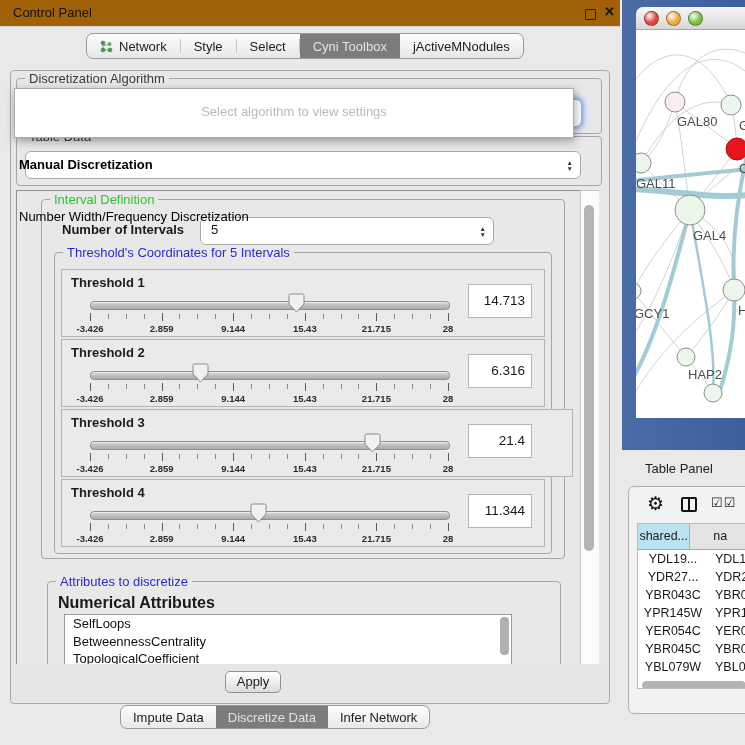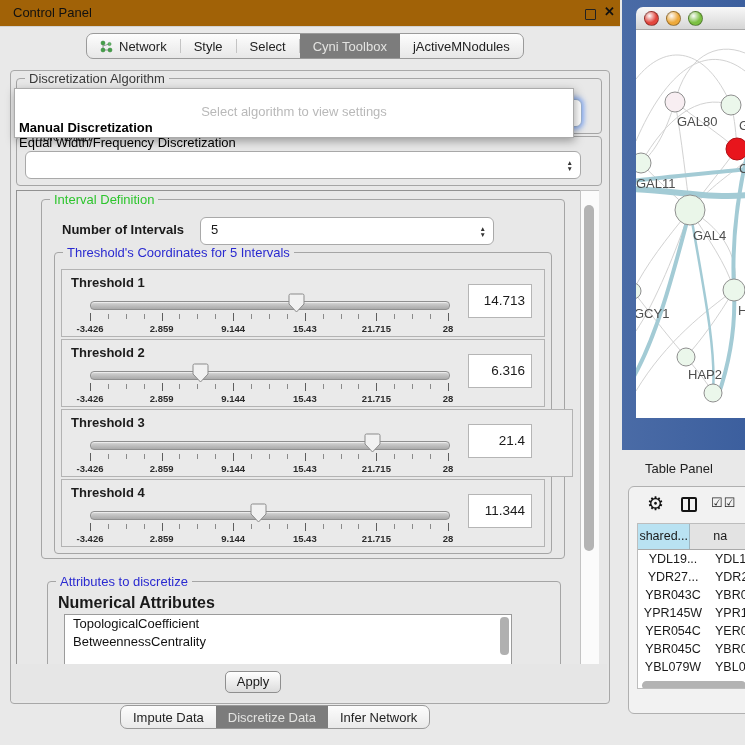--- a/index.html
+++ b/index.html
@@ -26,21 +26,21 @@
   .grouplabel{position:absolute;top:-8px;left:8px;background:#e8e8e8;padding:0 4px;font-size:13px;color:#3a3a3a;white-space:nowrap;}
   .grouplabel.green{color:#2dc52d;}
   .grouplabel.blue{color:#2a2ad0;}
 
   #algo-group{left:16px;top:78px;width:584px;height:54px;}
   #algo-remnant{left:500px;top:99px;width:80px;height:26px;background:#fff;border:1px solid #9ab0d0;border-radius:6px;
                 box-shadow:0 0 5px 2px rgba(100,150,245,.75);z-index:4;}
   #popup{left:14px;top:88px;width:558px;height:48px;background:#fff;border:1px solid #ababab;
          box-shadow:1px 3px 9px rgba(0,0,0,.35);z-index:6;}
   #popup .hint{text-align:center;color:#b9b9b9;font-size:13px;height:16px;padding-top:15px;}
-  #popup .opt{font-size:13px;height:15px;line-height:15px;padding-left:4px;color:#000;}
+  #popup .opt{font-size:13px;height:15px;line-height:15px;padding-left:4px;color:#000;margin-top:37px;}
   #popup .opt.b{font-weight:bold;}
 
   #tabledata-group{left:16px;top:136px;width:584px;height:48px;}
   .combo{position:absolute;background:#fff;border:1px solid #a9a9a9;border-radius:6px;font-size:13px;}
   .combo .val{position:absolute;left:10px;top:0;line-height:24px;}
   .spinner{position:absolute;right:7px;top:50%;transform:translateY(-50%);display:flex;flex-direction:column;
            font-size:6.5px;line-height:5.5px;color:#333;text-align:center;}
   #tabledata-combo{left:8px;top:14px;width:554px;height:26px;}
 
   #viewport{left:16px;top:190px;width:564px;height:474px;border:1px solid #919191;background:#e8e8e8;overflow:hidden;}
@@ -147,21 +147,21 @@
 <div id="outer" class="abs"></div>
 
 <div id="algo-group" class="abs group">
   <span class="grouplabel">Discretization Algorithm</span>
 </div>
 <div id="algo-remnant" class="abs"></div>
 
 <div id="popup" class="abs">
   <div class="hint">Select algorithm to view settings</div>
   <div class="opt b">Manual Discretization</div>
-  <div class="opt">Equal Width/Frequency Discretization</div>
+  <div class="opt">Number Width/Frequency Discretization</div>
 </div>
 
 <div id="tabledata-group" class="abs group">
   <span class="grouplabel">Table Data</span>
   <div id="tabledata-combo" class="combo">
     <span class="spinner">
       <span>▲</span>
         <span>▼</span>
     </span>
   </div>
@@ -246,22 +246,23 @@
   </div>
 </div>
     </div>
   </div>
 
   <div id="attr-group" class="group">
     <span class="grouplabel blue">Attributes to discretize</span>
     <span id="attr-list-label">Numerical Attributes</span>
     <div id="attr-list">
 
+    <div class="item">SelfLoops</div>
+        <div class="item">BetweennessCentrality</div>
         <div class="item">TopologicalCoefficient</div>
-        <div class="item">BetweennessCentrality</div>
         <span class="lscroll"></span>
       </div>
   </div>
 </div>
 
 <div id="vscroll" class="abs">
   <span class="vthumb"></span>
 </div>
 
 <div id="apply-row" class="abs">

